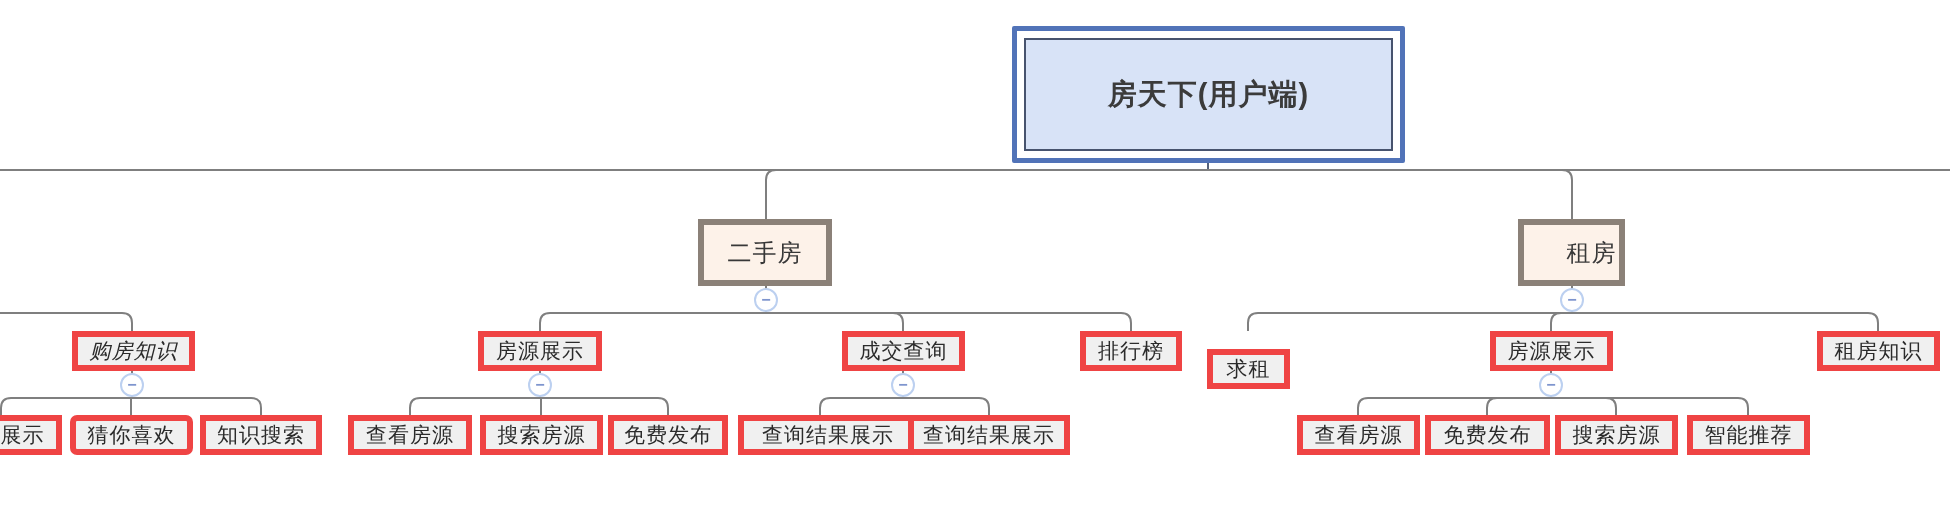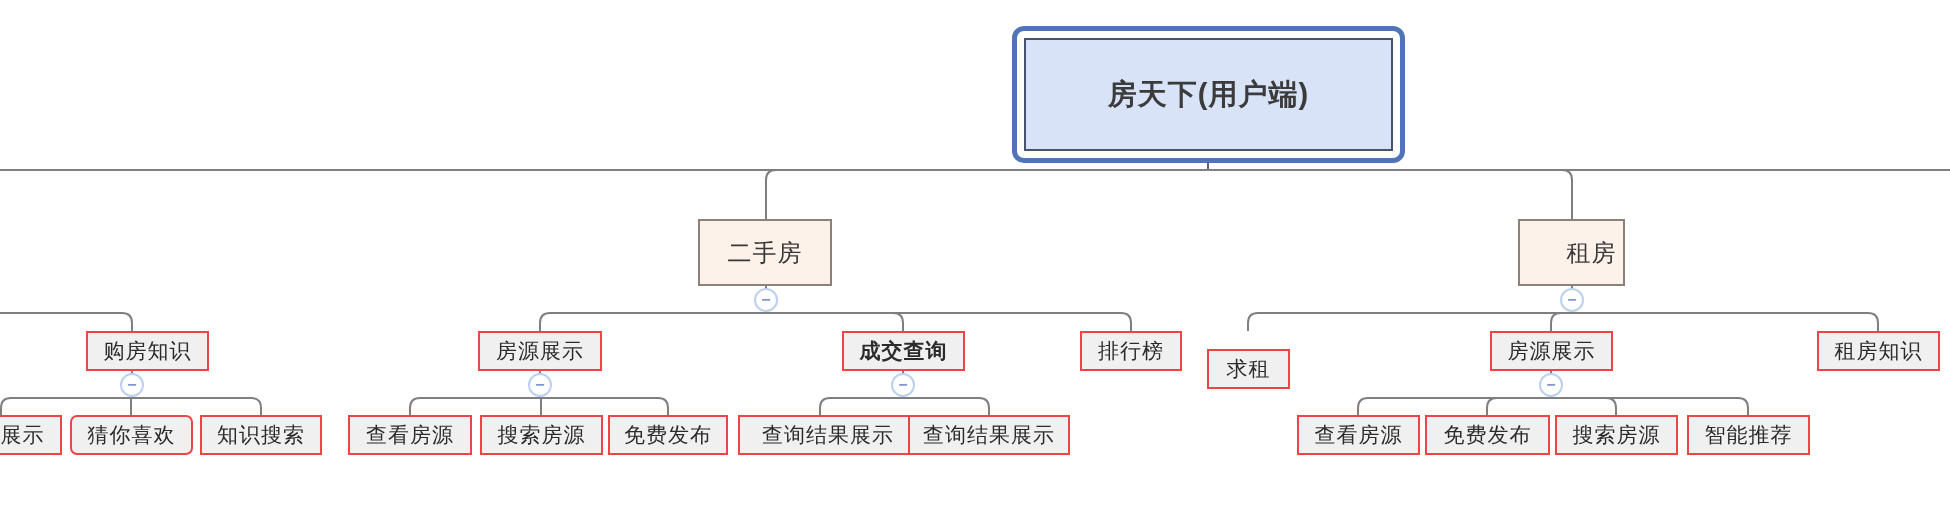--- a/index.html
+++ b/index.html
@@ -12,38 +12,38 @@
   }
   #connector-layer {
     position: absolute; left: 0; top: 0;
     width: 1950px; height: 530px;
     z-index: 0;
   }
   .node {
     position: absolute;
     box-sizing: border-box;
     background: #f0f0f0;
-    border: 2px solid #ef4444;
+    border: 6px solid #ef4444;
     display: flex; align-items: center; justify-content: center;
     font-size: 21px; color: #2b2b2b;
     white-space: nowrap;
     z-index: 2;
     letter-spacing: 1px;
   }
   .branch-node {
     background: #fdf2e9;
     border-color: #8b8178;
     font-size: 24px;
     color: #383838;
   }
   .root-outer {
     position: absolute;
     box-sizing: border-box;
     border: 5px solid #5173b8;
-    border-radius: 12px;
+    border-radius: 2px;
     background: #ffffff;
     padding: 7px;
     z-index: 2;
   }
   .root-inner {
     box-sizing: border-box;
     width: 100%; height: 100%;
     border: 2px solid #47536e;
     background: #d8e3f7;
     display: flex; align-items: center; justify-content: center;
@@ -108,23 +108,23 @@
   </g>
 </svg>
 
 <div class="root-outer" style="left:1012px; top:26px; width:393px; height:137px;">
   <div class="root-inner">房天下(用户端)</div>
 </div>
 
 <div class="node branch-node" style="left:698px; top:219px; width:134px; height:67px;">二手房</div>
 <div class="node branch-node" style="left:1518px; top:219px; width:107px; height:67px;padding-left:40px;">租房</div>
 
-<div class="node" style="left:86px; top:331px; width:123px; height:40px;">购房知识</div>
+<div class="node" style="left:72px; top:331px; width:123px; height:40px;font-style:italic;">购房知识</div>
 <div class="node" style="left:478px; top:331px; width:124px; height:40px;">房源展示</div>
-<div class="node" style="left:842px; top:331px; width:123px; height:40px;font-weight:bold;">成交查询</div>
+<div class="node" style="left:842px; top:331px; width:123px; height:40px;">成交查询</div>
 <div class="node" style="left:1080px; top:331px; width:102px; height:40px;">排行榜</div>
 <div class="node" style="left:1207px; top:349px; width:83px; height:40px;">求租</div>
 <div class="node" style="left:1490px; top:331px; width:123px; height:40px;">房源展示</div>
 <div class="node" style="left:1817px; top:331px; width:123px; height:40px;">租房知识</div>
 
 <div class="node" style="left:-61px; top:415px; width:123px; height:40px;">知识展示</div>
 <div class="node" style="left:70px; top:415px; width:123px; height:40px;border-radius:7px;">猜你喜欢</div>
 <div class="node" style="left:200px; top:415px; width:122px; height:40px;">知识搜索</div>
 <div class="node" style="left:348px; top:415px; width:124px; height:40px;">查看房源</div>
 <div class="node" style="left:480px; top:415px; width:123px; height:40px;">搜索房源</div>

